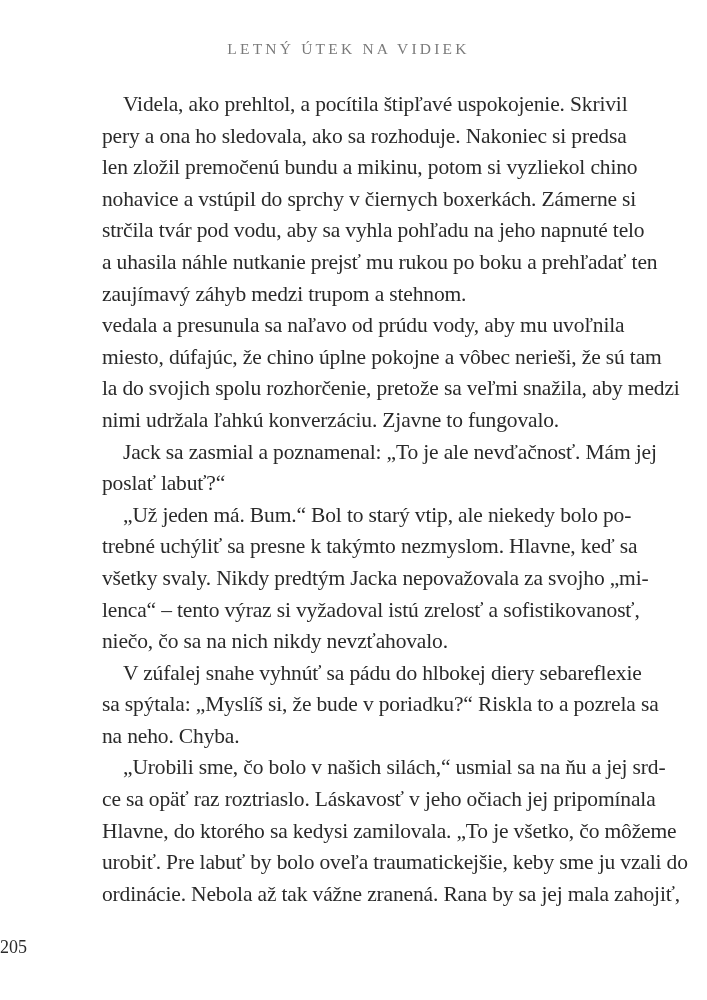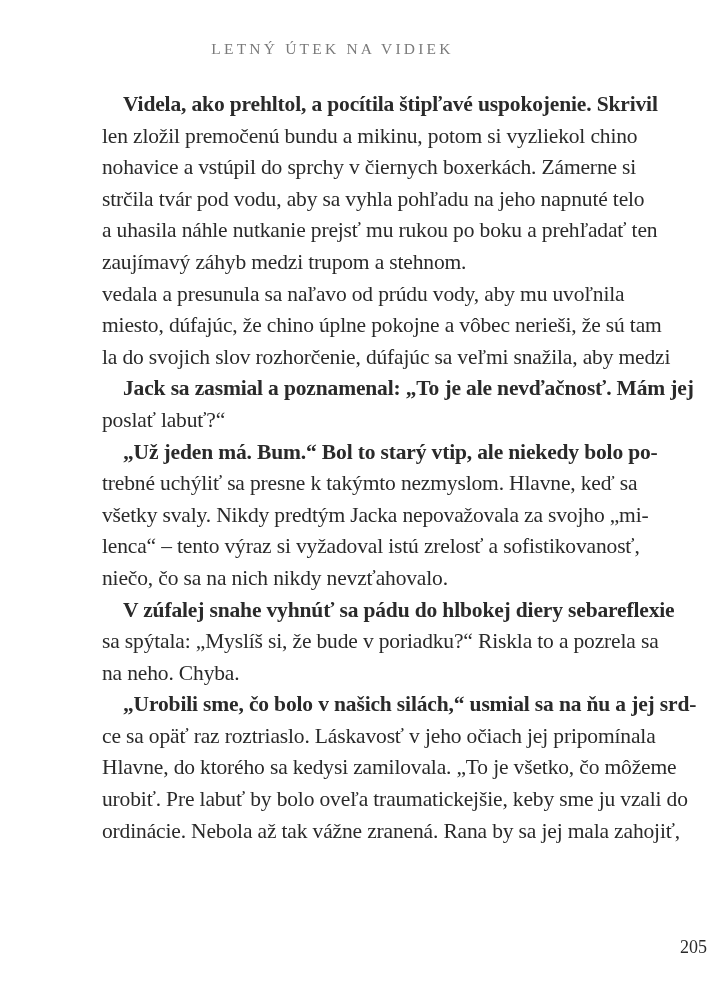--- a/index.html
+++ b/index.html
@@ -18,72 +18,74 @@
   .running-header {
     position: absolute;
     top: 40px;
     left: 0;
     width: 665px;
     text-align: center;
     font-size: 15.5px;
     letter-spacing: 3.2px;
     color: #7a7a7a;
     text-transform: uppercase;
+    padding-left: 16px;
   }
   .body-text {
     position: absolute;
     top: 89px;
     left: 102px;
     width: 511px;
   }
   .line {
     display: block;
     height: 31.6px;
     line-height: 31.6px;
     font-size: 21.5px;
     white-space: nowrap;
     text-align: justify;
     text-align-last: justify;
     letter-spacing: -0.15px;
   }
   .line.indent {
     padding-left: 21px;
-    font-weight: bold;
   }
   .line.last {
     text-align-last: left;
   }
   .page-number {
     position: absolute;
     top: 937px;
     left: 0;
     width: 707px;
-    text-align: right;
+    text-align: left;
     font-size: 18px;
     color: #2a2a2a;
   }
 </style>
 </head>
 <body>
 
 <div class="running-header">Letný útek na vidiek</div>
 
 <div class="body-text" id="body-text">
     <div>
       <span class="line indent">Videla, ako prehltol, a pocítila štipľavé uspokojenie. Skrivil</span>
+      <span class="line">pery a ona ho sledovala, ako sa rozhoduje. Nakoniec si predsa</span>
       <span class="line">len zložil premočenú bundu a mikinu, potom si vyzliekol chino</span>
       <span class="line">nohavice a vstúpil do sprchy v čiernych boxerkách. Zámerne si</span>
       <span class="line">strčila tvár pod vodu, aby sa vyhla pohľadu na jeho napnuté telo</span>
       <span class="line">a uhasila náhle nutkanie prejsť mu rukou po boku a prehľadať ten</span>
       <span class="line last">zaujímavý záhyb medzi trupom a stehnom.</span>
     </div>
     <div>
       <span class="line">vedala a presunula sa naľavo od prúdu vody, aby mu uvoľnila</span>
       <span class="line">miesto, dúfajúc, že chino úplne pokojne a vôbec nerieši, že sú tam</span>
-      <span class="line">la do svojich slov rozhorčenie, dúfajúc sa veľmi snažila, aby medzi</span>
+      <span class="line">la do svojich spolu rozhorčenie, pretože sa veľmi snažila, aby medzi</span>
+      <span class="line last">nimi udržala ľahkú konverzáciu. Zjavne to fungovalo.</span>
     </div>
     <div>
       <span class="line indent">Jack sa zasmial a poznamenal: „To je ale nevďačnosť. Mám jej</span>
       <span class="line last">poslať labuť?“</span>
     </div>
     <div>
       <span class="line indent">„Už jeden má. Bum.“ Bol to starý vtip, ale niekedy bolo po-</span>
       <span class="line">trebné uchýliť sa presne k takýmto nezmyslom. Hlavne, keď sa</span>
       <span class="line">všetky svaly. Nikdy predtým Jacka nepovažovala za svojho „mi-</span>
       <span class="line">lenca“ – tento výraz si vyžadoval istú zrelosť a sofistikovanosť,</span>

